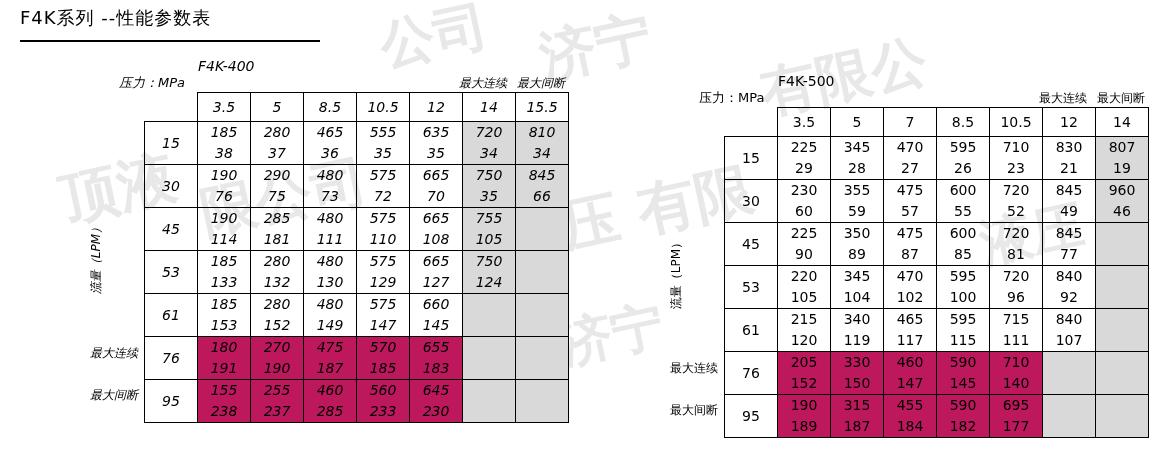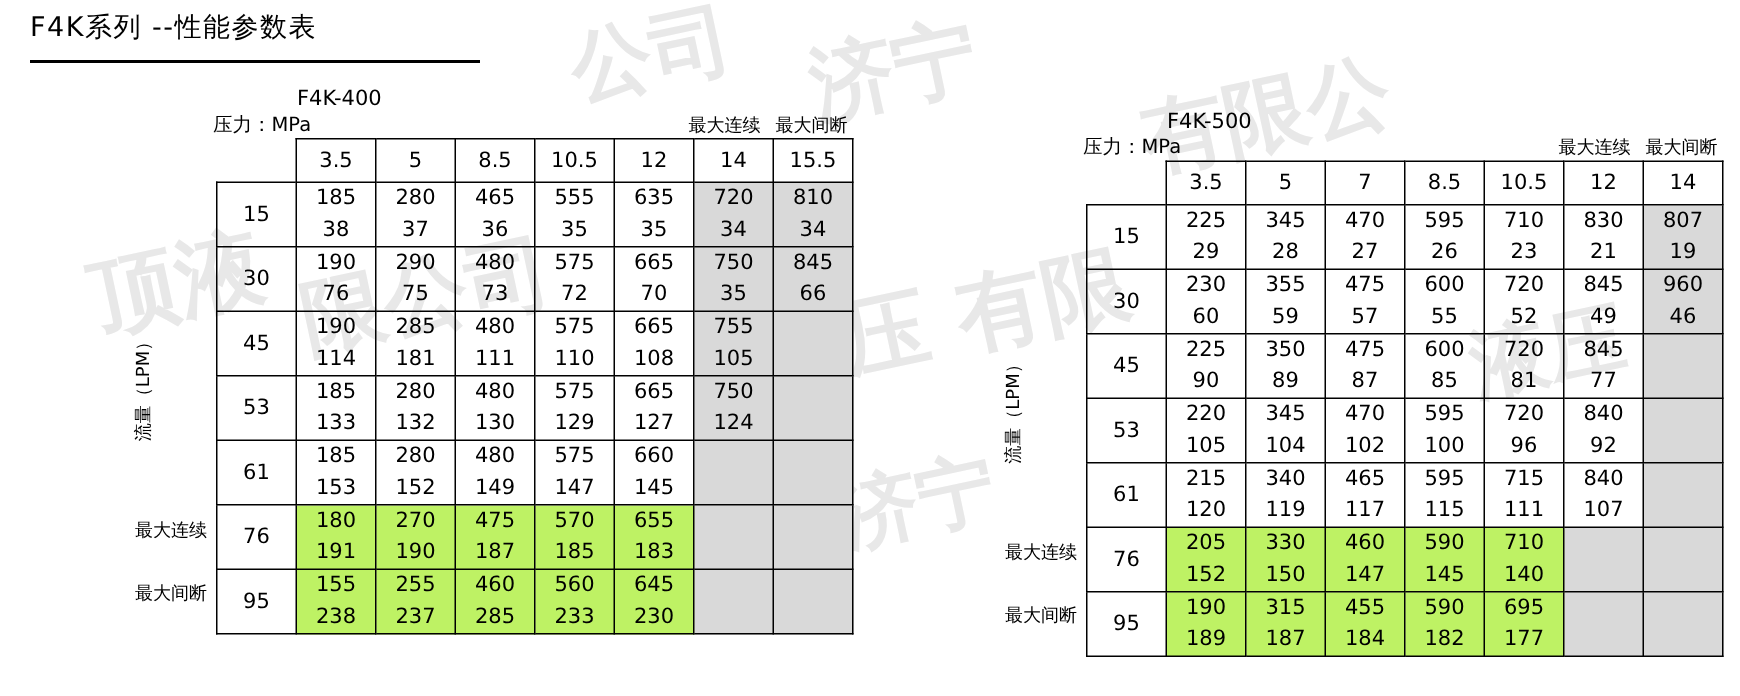--- a/index.html
+++ b/index.html
@@ -49,33 +49,33 @@
     width: 300px;
     height: 2px;
     background: #000;
     z-index: 3;
   }
 
   .table-block {
     position: absolute;
     z-index: 2;
   }
-  #block-400 { left: 60px; top: 58px; }
+  #block-400 { left: 60px; top: 58px; font-style: italic; }
   #block-500 { left: 640px; top: 73px; }
 
   .model-label {
     font-size: 14px;
     font-family: "DejaVu Sans", sans-serif;
     margin-left: 138px;
     line-height: 16px;
   }
   .pressure-row {
     display: flex;
     align-items: flex-end;
-    margin-left: 82px;
+    margin-left: 59px;
     height: 18px;
   }
   .pressure-label {
     font-size: 13px;
     font-family: "DejaVu Sans", sans-serif;
     white-space: nowrap;
   }
   .limit-labels {
     margin-left: auto;
     display: flex;
@@ -154,21 +154,21 @@
     line-height: 21px;
     font-size: 14px;
   }
   td.datacell .bot {
     display: block;
     height: 21px;
     line-height: 21px;
     font-size: 14px;
   }
   td.shade-light { background: #d9d9d9; }
-  td.shade-mid { background: #bef264; margin-left: 42px; }
+  td.shade-mid { background: #be185d; margin-left: 42px; }
   td.blank { background: #d9d9d9; }
 </style>
 </head>
 <body>
 
 <div class="watermark-layer">
   <div class="wm" style="left:60px; top:150px; font-size:58px;">顶液</div>
   <div class="wm" style="left:380px; top:0px; font-size:54px;">公司</div>
   <div class="wm" style="left:200px; top:160px; font-size:56px;">限公司</div>
   <div class="wm" style="left:540px; top:10px; font-size:56px;">济宁</div>

